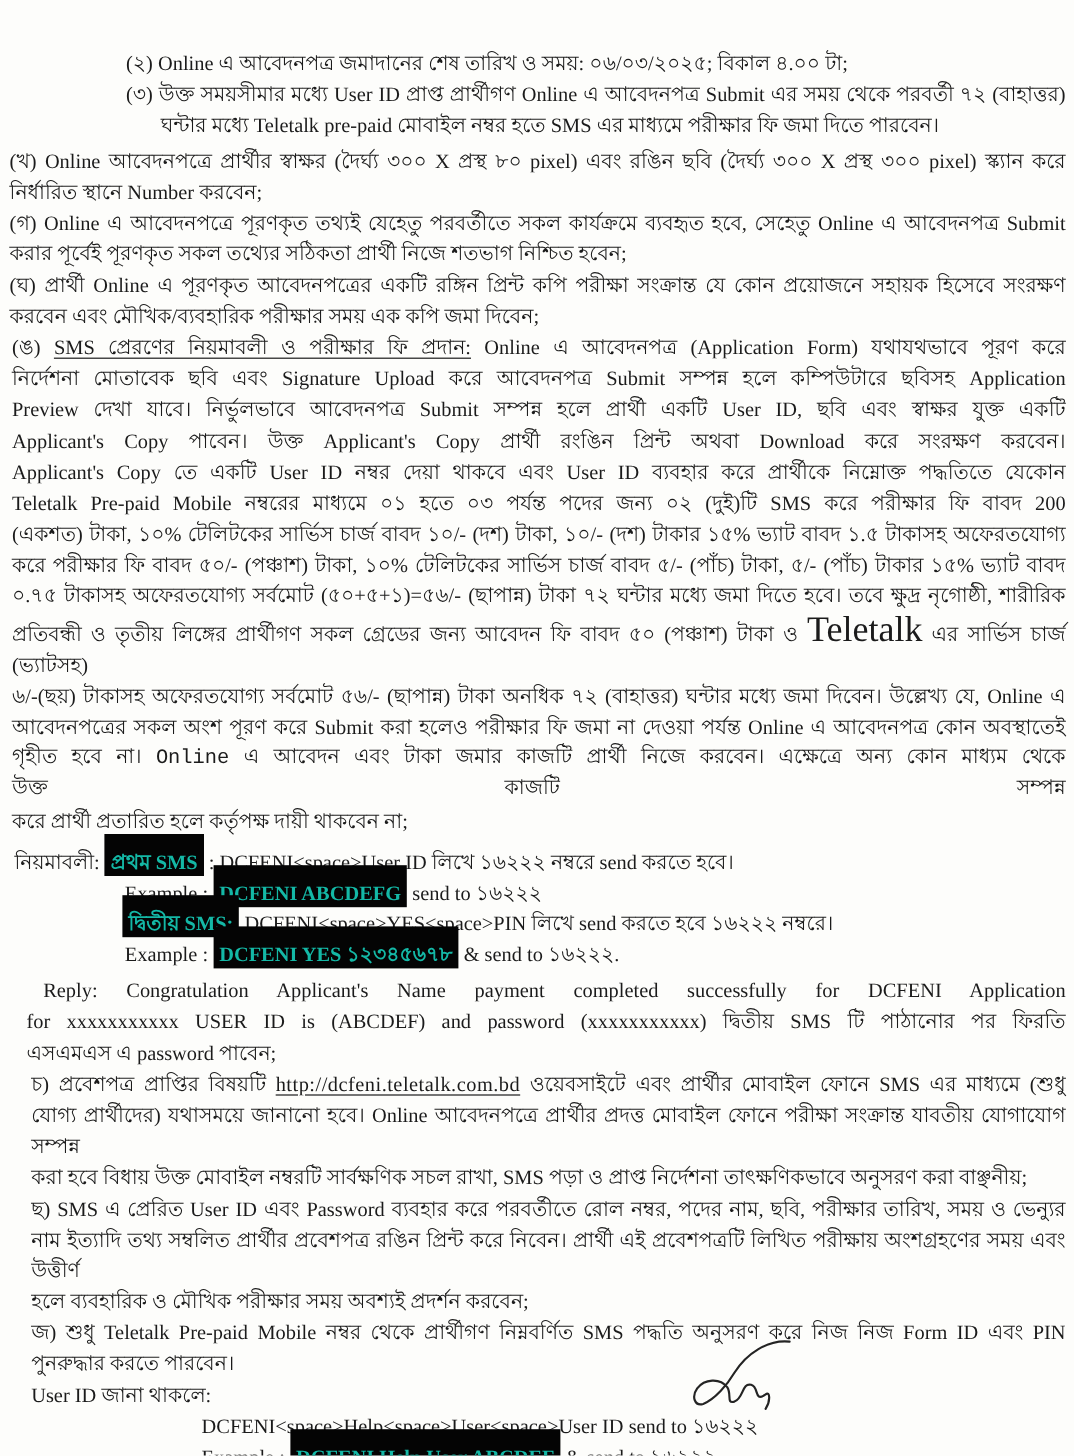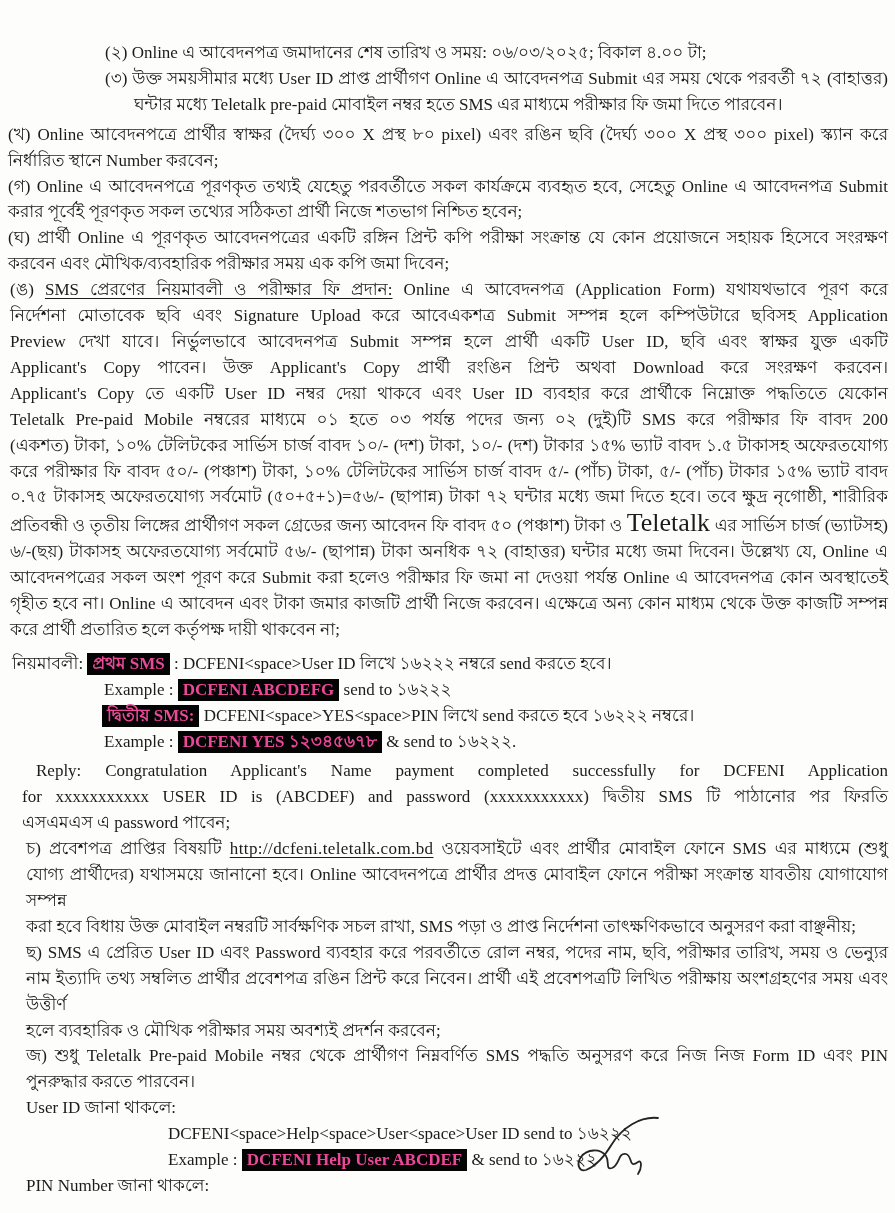--- a/index.html
+++ b/index.html
@@ -8,52 +8,52 @@
     background:#fdfdfb;
     font-family:"Liberation Serif","DejaVu Serif",serif;
   }
   #doc{
     position:absolute;left:8px;top:40px;width:880px;
     font-size:17px;line-height:25.9px;color:#1b1b1b;
     -webkit-font-smoothing:antialiased;
   }
   .line{min-height:25.9px;}
   .just{text-align:justify;text-align-last:justify;}
-  .hl{background:#040404;color:#ec4899;font-weight:bold;padding:1px 5px 2px 5px;}
+  .hl{background:#040404;color:#14b8a6;font-weight:bold;padding:14px 5px 2px 5px;}
   .ul{text-decoration:underline;text-underline-offset:3px;text-decoration-thickness:1px;}
   .url{letter-spacing:.4px;}
-  .big{font-size:26px;line-height:1;}
+  .big{font-size:30px;line-height:1;}
   #sig{position:absolute;left:572px;top:1112px;}
 </style>
 </head>
 <body>
 
 <div id="doc">
     <div class="line" style="margin-left: 97px;"><span>(২) Online এ আবেদনপত্র জমাদানের শেষ তারিখ ও সময়: ০৬/০৩/২০২৫; বিকাল ৪.০০ টা;</span></div>
     <div class="line just" style="margin-left: 97px;"><span>(৩) উক্ত সময়সীমার মধ্যে User ID প্রাপ্ত প্রার্থীগণ Online এ আবেদনপত্র Submit এর সময় থেকে পরবর্তী ৭২ (বাহাত্তর)</span></div>
     <div class="line" style="margin-left: 126px;"><span>ঘন্টার মধ্যে Teletalk pre-paid মোবাইল নম্বর হতে SMS এর মাধ্যমে পরীক্ষার ফি জমা দিতে পারবেন।</span></div>
     <div class="line just" style="margin-left: 0px; margin-top: 4px;"><span>(খ) Online আবেদনপত্রে প্রার্থীর স্বাক্ষর (দৈর্ঘ্য ৩০০ X প্রস্থ ৮০ pixel) এবং রঙিন ছবি (দৈর্ঘ্য ৩০০ X প্রস্থ ৩০০ pixel) স্ক্যান করে</span></div>
     <div class="line" style="margin-left: 0px;"><span>নির্ধারিত স্থানে Number করবেন;</span></div>
     <div class="line just" style="margin-left: 0px;"><span>(গ) Online এ আবেদনপত্রে পূরণকৃত তথ্যই যেহেতু পরবর্তীতে সকল কার্যক্রমে ব্যবহৃত হবে, সেহেতু Online এ আবেদনপত্র Submit</span></div>
     <div class="line" style="margin-left: 0px;"><span>করার পূর্বেই পূরণকৃত সকল তথ্যের সঠিকতা প্রার্থী নিজে শতভাগ নিশ্চিত হবেন;</span></div>
     <div class="line just" style="margin-left: 0px;"><span>(ঘ) প্রার্থী Online এ পূরণকৃত আবেদনপত্রের একটি রঙ্গিন প্রিন্ট কপি পরীক্ষা সংক্রান্ত যে কোন প্রয়োজনে সহায়ক হিসেবে সংরক্ষণ</span></div>
     <div class="line" style="margin-left: 0px;"><span>করবেন এবং মৌখিক/ব্যবহারিক পরীক্ষার সময় এক কপি জমা দিবেন;</span></div>
     <div class="line just" style="margin-left: 2px;"><span>(ঙ) </span><span class="ul">SMS প্রেরণের নিয়মাবলী ও পরীক্ষার ফি প্রদান:</span><span> Online এ আবেদনপত্র (Application Form) যথাযথভাবে পূরণ করে</span></div>
-    <div class="line just" style="margin-left: 2px;"><span>নির্দেশনা মোতাবেক ছবি এবং Signature Upload করে আবেএকশত্র Submit সম্পন্ন হলে কম্পিউটারে ছবিসহ Application</span></div>
+    <div class="line just" style="margin-left: 2px;"><span>নির্দেশনা মোতাবেক ছবি এবং Signature Upload করে আবেদনপত্র Submit সম্পন্ন হলে কম্পিউটারে ছবিসহ Application</span></div>
     <div class="line just" style="margin-left: 2px;"><span>Preview দেখা যাবে। নির্ভুলভাবে আবেদনপত্র Submit সম্পন্ন হলে প্রার্থী একটি User ID, ছবি এবং স্বাক্ষর যুক্ত একটি</span></div>
     <div class="line just" style="margin-left: 2px;"><span>Applicant's Copy পাবেন। উক্ত Applicant's Copy প্রার্থী রংঙিন প্রিন্ট অথবা Download করে সংরক্ষণ করবেন।</span></div>
     <div class="line just" style="margin-left: 2px;"><span>Applicant's Copy তে একটি User ID নম্বর দেয়া থাকবে এবং User ID ব্যবহার করে প্রার্থীকে নিম্নোক্ত পদ্ধতিতে যেকোন</span></div>
     <div class="line just" style="margin-left: 2px;"><span>Teletalk Pre-paid Mobile নম্বরের মাধ্যমে ০১ হতে ০৩ পর্যন্ত পদের জন্য ০২ (দুই)টি SMS করে পরীক্ষার ফি বাবদ 200</span></div>
     <div class="line just" style="margin-left: 2px;"><span>(একশত) টাকা, ১০% টেলিটকের সার্ভিস চার্জ বাবদ ১০/- (দশ) টাকা, ১০/- (দশ) টাকার ১৫% ভ্যাট বাবদ ১.৫ টাকাসহ অফেরতযোগ্য</span></div>
     <div class="line just" style="margin-left: 2px;"><span>করে পরীক্ষার ফি বাবদ ৫০/- (পঞ্চাশ) টাকা, ১০% টেলিটকের সার্ভিস চার্জ বাবদ ৫/- (পাঁচ) টাকা, ৫/- (পাঁচ) টাকার ১৫% ভ্যাট বাবদ</span></div>
     <div class="line just" style="margin-left: 2px;"><span>০.৭৫ টাকাসহ অফেরতযোগ্য সর্বমোট (৫০+৫+১)=৫৬/- (ছাপান্ন) টাকা ৭২ ঘন্টার মধ্যে জমা দিতে হবে। তবে ক্ষুদ্র নৃগোষ্ঠী, শারীরিক</span></div>
     <div class="line just" style="margin-left: 2px;"><span>প্রতিবন্ধী ও তৃতীয় লিঙ্গের প্রার্থীগণ সকল গ্রেডের জন্য আবেদন ফি বাবদ ৫০ (পঞ্চাশ) টাকা ও </span><span class="big">Teletalk</span><span> এর সার্ভিস চার্জ (ভ্যাটসহ)</span></div>
     <div class="line just" style="margin-left: 2px;"><span>৬/-(ছয়) টাকাসহ অফেরতযোগ্য সর্বমোট ৫৬/- (ছাপান্ন) টাকা অনধিক ৭২ (বাহাত্তর) ঘন্টার মধ্যে জমা দিবেন। উল্লেখ্য যে, Online এ</span></div>
     <div class="line just" style="margin-left: 2px;"><span>আবেদনপত্রের সকল অংশ পূরণ করে Submit করা হলেও পরীক্ষার ফি জমা না দেওয়া পর্যন্ত Online এ আবেদনপত্র কোন অবস্থাতেই</span></div>
-    <div class="line just" style="margin-left: 2px;"><span>গৃহীত হবে না। Online এ আবেদন এবং টাকা জমার কাজটি প্রার্থী নিজে করবেন। এক্ষেত্রে অন্য কোন মাধ্যম থেকে উক্ত কাজটি সম্পন্ন</span></div>
+    <div class="line just" style="margin-left: 2px; font-family: Liberation Mono, monospace;"><span>গৃহীত হবে না। Online এ আবেদন এবং টাকা জমার কাজটি প্রার্থী নিজে করবেন। এক্ষেত্রে অন্য কোন মাধ্যম থেকে উক্ত কাজটি সম্পন্ন</span></div>
     <div class="line" style="margin-left: 2px;"><span>করে প্রার্থী প্রতারিত হলে কর্তৃপক্ষ দায়ী থাকবেন না;</span></div>
     <div class="line" style="margin-left: 4px; margin-top: 8px;"><span>নিয়মাবলী: </span><span class="hl">প্রথম SMS</span><span> : DCFENI&lt;space&gt;User ID লিখে ১৬২২২ নম্বরে send করতে হবে।</span></div>
     <div class="line" style="margin-left: 96px;"><span>Example : </span><span class="hl">DCFENI  ABCDEFG</span><span> send to ১৬২২২</span></div>
     <div class="line" style="margin-left: 94px;"><span class="hl">দ্বিতীয় SMS:</span><span> DCFENI&lt;space&gt;YES&lt;space&gt;PIN লিখে send করতে হবে ১৬২২২ নম্বরে।</span></div>
     <div class="line" style="margin-left: 96px;"><span>Example : </span><span class="hl">DCFENI YES ১২৩৪৫৬৭৮</span><span> &amp; send to ১৬২২২.</span></div>
     <div class="line just" style="margin-left: 28px; margin-top: 4px;"><span>Reply: Congratulation Applicant's Name payment completed successfully for DCFENI Application</span></div>
     <div class="line just" style="margin-left: 14px;"><span>for xxxxxxxxxxx USER ID is (ABCDEF) and password (xxxxxxxxxxx) দ্বিতীয় SMS টি পাঠানোর পর ফিরতি</span></div>
     <div class="line" style="margin-left: 14px;"><span>এসএমএস এ password পাবেন;</span></div>
     <div class="line just" style="margin-left: 18px;"><span>চ) প্রবেশপত্র প্রাপ্তির বিষয়টি </span><span class="ul url">http://dcfeni.teletalk.com.bd</span><span> ওয়েবসাইটে এবং প্রার্থীর মোবাইল ফোনে SMS এর মাধ্যমে (শুধু</span></div>
     <div class="line just" style="margin-left: 18px;"><span>যোগ্য প্রার্থীদের) যথাসময়ে জানানো হবে। Online আবেদনপত্রে প্রার্থীর প্রদত্ত মোবাইল ফোনে পরীক্ষা সংক্রান্ত যাবতীয় যোগাযোগ সম্পন্ন</span></div>

